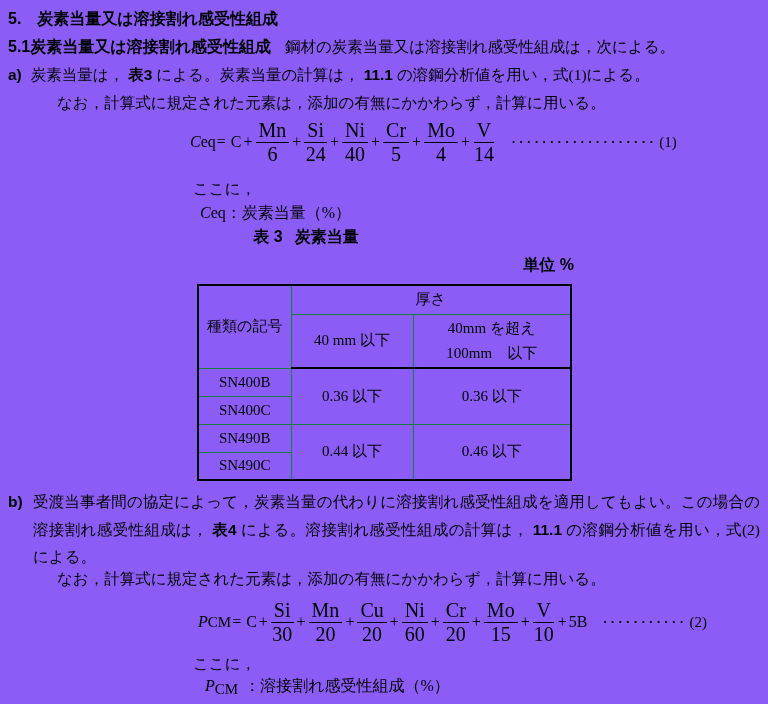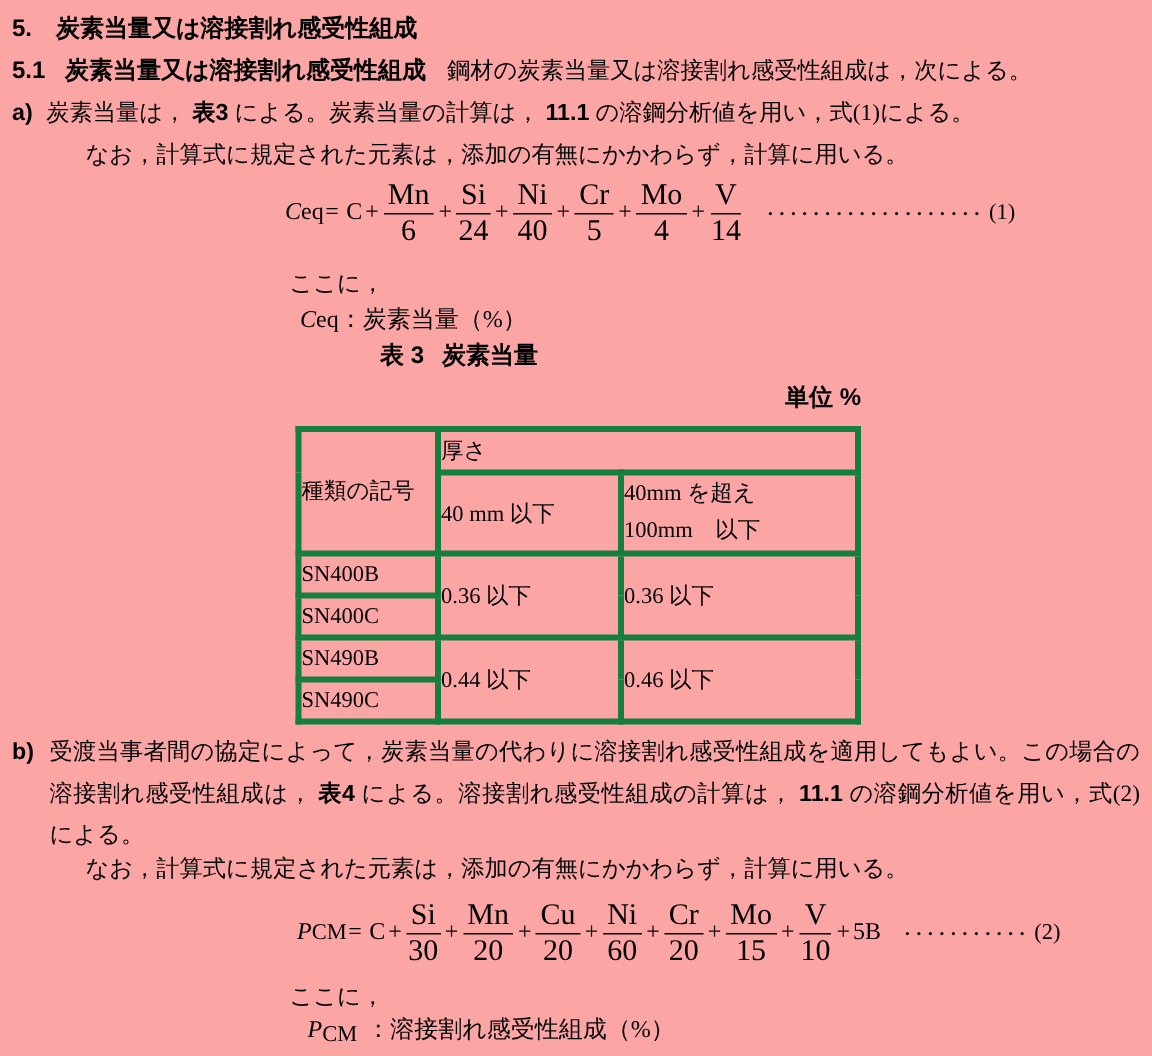--- a/index.html
+++ b/index.html
@@ -1,23 +1,23 @@
 <!DOCTYPE html>
 <html><head>
 <meta charset="utf-8">
 <style>
   html,body{margin:0;padding:0;background:#ffffff;}
   .page{
-    position:relative;width:768px;height:704px;background:#fca5a5;overflow:hidden;
+    position:relative;width:768px;height:704px;background:#8b5cf6;overflow:hidden;
     font-family:"Liberation Serif","DejaVu Serif",serif;color:#000;font-size:15.5px;
   }
   .abs{position:absolute;white-space:nowrap;}
   .g{font-family:"Liberation Sans","DejaVu Sans",sans-serif;font-weight:bold;}
   .sec-num{display:inline-block;margin-right:16px;}
-  .sec-num2{display:inline-block;margin-right:13px;}
+  .sec-num2{display:inline-block;}
   .head-gap{display:inline-block;margin-right:14px;}
   .item-label{display:inline-block;margin-right:9px;}
   .ref{margin:0 4px;}
   
   .formula{position:absolute;display:flex;align-items:center;height:44px;
     font-size:16px;font-family:"Liberation Serif","DejaVu Serif",serif;}
   .it{font-style:italic;}
   .fsub{font-size:15px;vertical-align:-3px;}
   .feq{margin:0 5px 0 1px;}
   .fplus{margin:0 2px;}
@@ -30,21 +30,21 @@
   
   .para{position:absolute;white-space:normal;text-align:justify;line-height:27.5px;}
   .para .blabel{position:absolute;left:0;top:0;}
   .para .btext{display:block;padding-left:25px;}
   
   .caption{position:absolute;width:612px;text-align:center;}
   .cap-gap{display:inline-block;margin-right:12px;}
   .unit{position:absolute;width:574px;text-align:right;}
   table.t3{position:absolute;border-collapse:collapse;border:2.5px solid #000;
     font-size:15px;table-layout:fixed;}
-  table.t3 td{border:4px solid #15803d;text-align:left;vertical-align:middle;padding:0;}
+  table.t3 td{border:1px solid #15803d;text-align:center;vertical-align:middle;padding:0;}
   .col-type{width:93px;}.col-s1{width:122px;}.col-s2{width:158px;}
   tr.h1{height:29px;}
   tr.h2{height:54px;}
   tr.bodyrow{height:28px;}
   td.c-type{border-right:2px solid #000;border-bottom:2.5px solid #000;margin-top:32px;}
   tr.h2 td{border-bottom:2.5px solid #000;}
   td.c-sub2{text-align:left;padding-left:10px;line-height:25px;margin-left:42px;}
   td.c-grade{border-right:2px solid #000;}
   td.thick-top{border-top:2px solid #000;}
   .colon-gap{margin-left:6px;}

